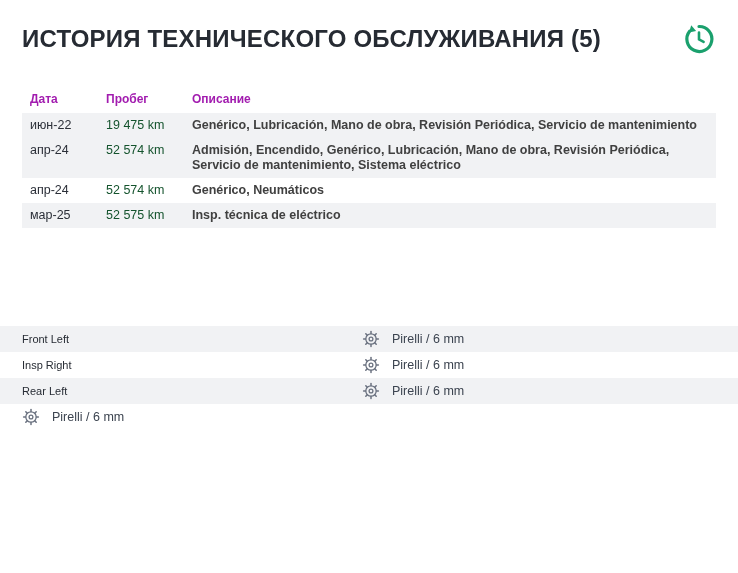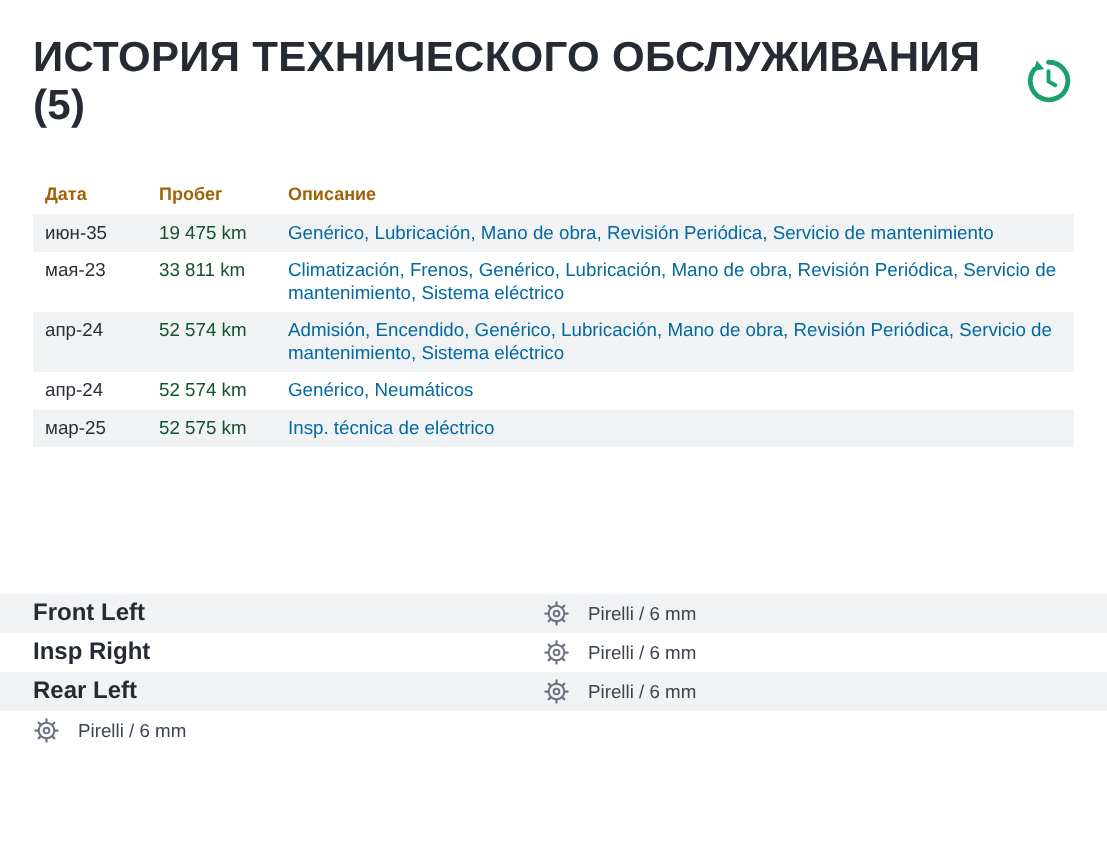--- a/index.html
+++ b/index.html
@@ -25,21 +25,21 @@
     position: relative;
   }
   .section-header {
     position: relative;
     display: flex;
     align-items: center;
     justify-content: space-between;
     padding: 0 22px;
   }
   .section-title {
-    font-size: 28px;
+    font-size: 24px;
     font-weight: bold;
     letter-spacing: 0.2px;
     color: #262b33;
     text-transform: uppercase;
     font-family: "Liberation Sans", sans-serif;
   }
   .section-icon {
     width: 34px;
     height: 34px;
     flex: 0 0 34px;
@@ -51,21 +51,21 @@
   }
   table.history {
     border-collapse: collapse;
     width: 694px;
     font-size: 12.5px;
   }
   table.history th {
     text-align: left;
     font-size: 12px;
     font-weight: bold;
-    color: #a16207;
+    color: #a21caf;
     padding: 4px 8px 7px 8px;
     white-space: nowrap;
   }
   table.history td {
     padding: 5px 8px;
     vertical-align: top;
     line-height: 15px;
   }
   table.history tr.alt td {
     background: #f1f2f4;
@@ -74,42 +74,43 @@
     white-space: nowrap;
     color: #2b2f38;
     width: 60px;
   }
   td.col-odo {
     white-space: nowrap;
     color: #14532d;
     width: 70px;
   }
   td.col-desc {
-    color: #0369a1;
+    color: #404040;
+    font-weight: bold;
   }
 
   
   .tyres-section {
     margin-top: 0;
   }
   .tyre-row {
     display: flex;
     align-items: center;
     height: 26px;
     padding: 0 22px;
     font-size: 12.5px;
   }
   .tyre-row.alt {
     background: #f1f2f4;
   }
   .tyre-pos {
     width: 340px;
-    font-weight: bold;
+    font-weight: normal;
     color: #262b33;
-    font-size: 16px;
+    font-size: 11px;
   }
   .tyre-icon {
     width: 18px;
     height: 18px;
     flex: 0 0 18px;
     margin-right: 12px;
   }
   .tyre-spec {
     color: #3c4450;
     font-size: 12.5px;
@@ -136,28 +137,23 @@
       <table class="history">
         <thead>
           <tr>
             <th>Дата</th>
             <th>Пробег</th>
             <th>Описание</th>
           </tr>
         </thead>
         <tbody>
           <tr class="alt">
-            <td class="col-date">июн-35</td>
+            <td class="col-date">июн-22</td>
             <td class="col-odo">19 475 km</td>
             <td class="col-desc">Genérico, Lubricación, Mano de obra, Revisión Periódica, Servicio de mantenimiento</td>
-          </tr>
-          <tr>
-            <td class="col-date">мая-23</td>
-            <td class="col-odo">33 811 km</td>
-            <td class="col-desc">Climatización, Frenos, Genérico, Lubricación, Mano de obra, Revisión Periódica, Servicio de mantenimiento, Sistema eléctrico</td>
           </tr>
           <tr class="alt">
             <td class="col-date">апр-24</td>
             <td class="col-odo">52 574 km</td>
             <td class="col-desc">Admisión, Encendido, Genérico, Lubricación, Mano de obra, Revisión Periódica, Servicio de mantenimiento, Sistema eléctrico</td>
           </tr>
           <tr>
             <td class="col-date">апр-24</td>
             <td class="col-odo">52 574 km</td>
             <td class="col-desc">Genérico, Neumáticos</td>

